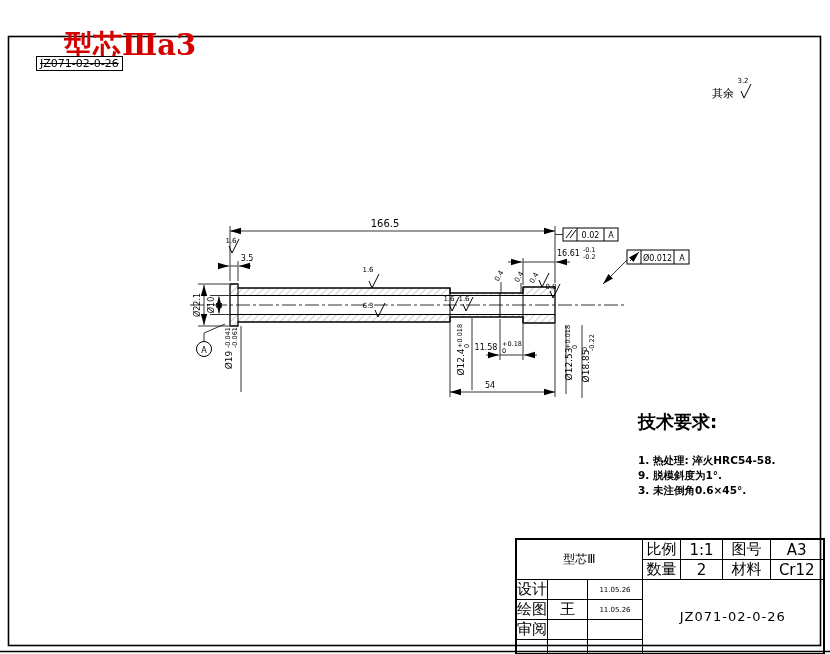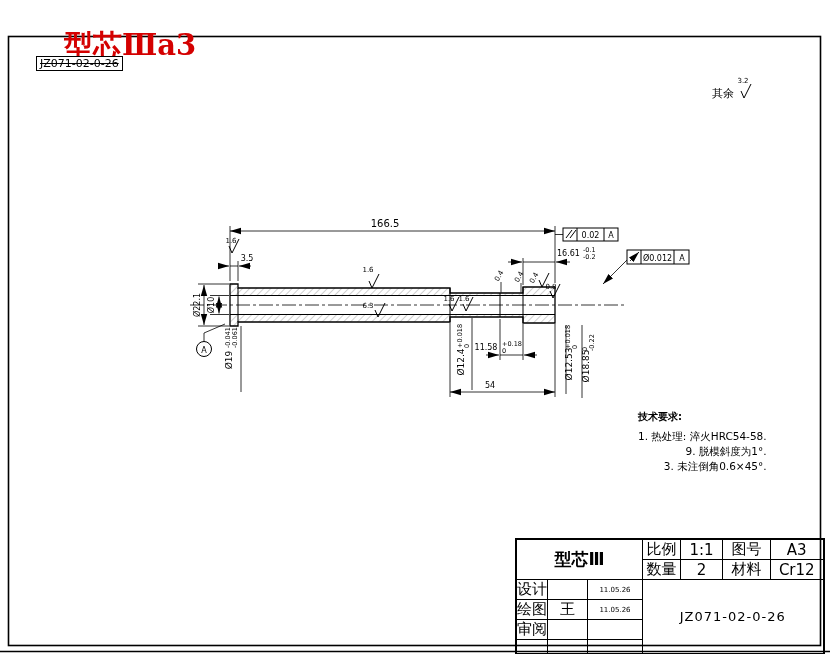--- a/index.html
+++ b/index.html
@@ -11,25 +11,25 @@
   .ol{fill:none;stroke:#000;stroke-width:1.3;}
   .th{stroke:#000;stroke-width:1;fill:none;}
   .tl{stroke:#000;stroke-width:0.8;fill:none;}
   .fin{fill:none;stroke:#000;stroke-width:1;}
   .dl{stroke:#000;stroke-width:0.8;marker-start:url(#arr);marker-end:url(#arr);}
   .de{stroke:#000;stroke-width:0.8;marker-end:url(#arr);}
   .fcf{fill:#fff;stroke:#000;stroke-width:1;}
   #redtitle{left:28px;top:30px;font-family:"DejaVu Serif",serif;font-weight:bold;font-size:29px;color:#d40000;line-height:1.1;margin-left:36px;}
   #crossed{left:36px;top:56px;border:1px solid #000;padding:0 3px;font-size:11px;text-decoration:line-through;color:#000;background:#fff;}
   #techreq{left:638px;top:410px;color:#000;}
-  #techreq .t{font-size:10px;font-weight:bold;margin-bottom:5px;}
-  #techreq .i{font-size:10.5px;font-weight:normal;line-height:15px;text-align:right;}
+  #techreq .t{font-size:18px;font-weight:bold;margin-bottom:19px;}
+  #techreq .i{font-size:10.5px;font-weight:bold;line-height:15px;}
   #tblock{position:absolute;left:515px;top:538px;border-collapse:collapse;table-layout:fixed;border:2px solid #000;}
   #tblock td{border:1px solid #000;font-size:15px;text-align:center;padding:0;white-space:nowrap;overflow:hidden;color:#000;}
-  #tblock .pn{font-size:17px;font-weight:bold;}
+  #tblock .pn{font-size:12px;}
   #tblock .pno{font-size:13px;letter-spacing:1px;}
   #tblock .dt{font-size:7px;margin-top:16px;}
 </style>
 </head>
 <body>
 
 <svg width="830" height="654" viewBox="0 0 830 654">
   <defs>
     <marker id="arr" markerWidth="12" markerHeight="8" refX="11" refY="4" orient="auto-start-reverse" markerUnits="userSpaceOnUse">
       <path d="M0,0.8 L11,4 L0,7.2 Z" fill="#000"></path>

